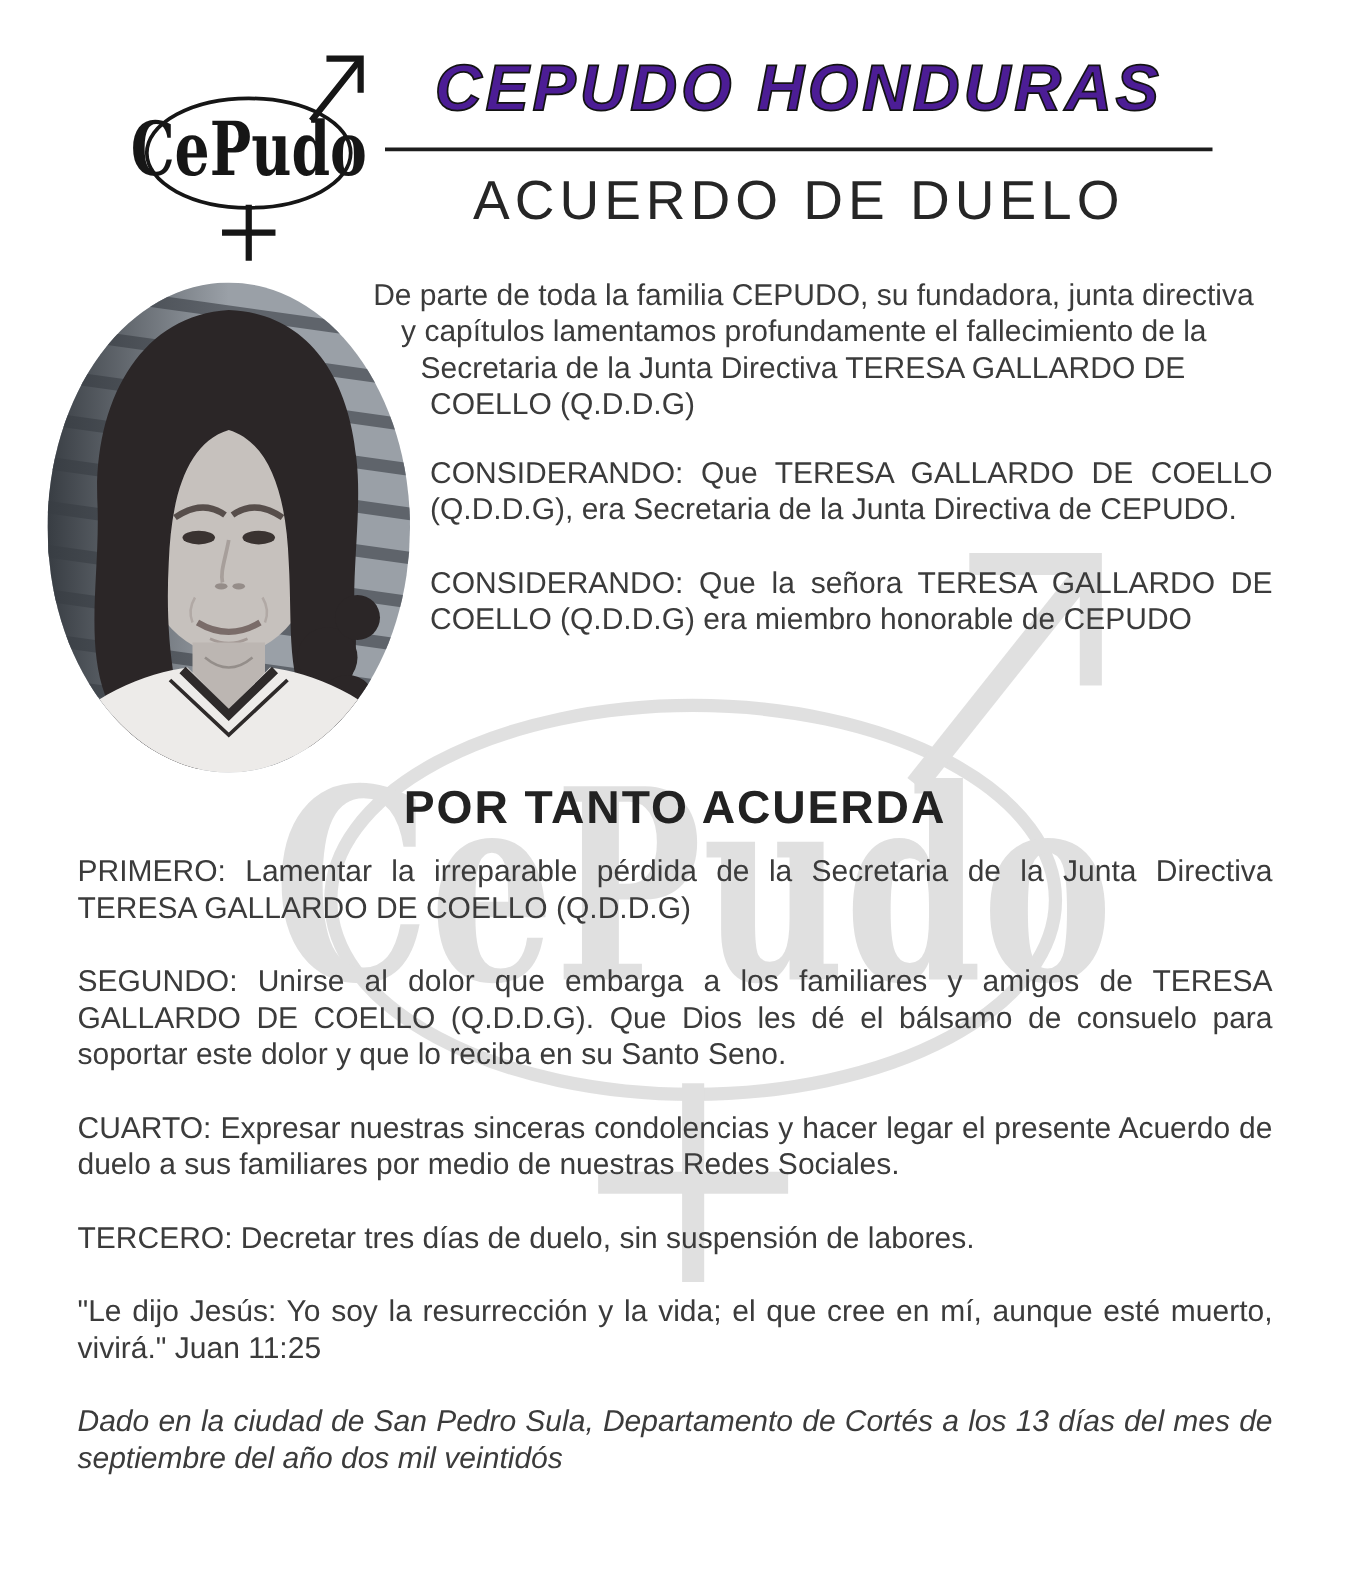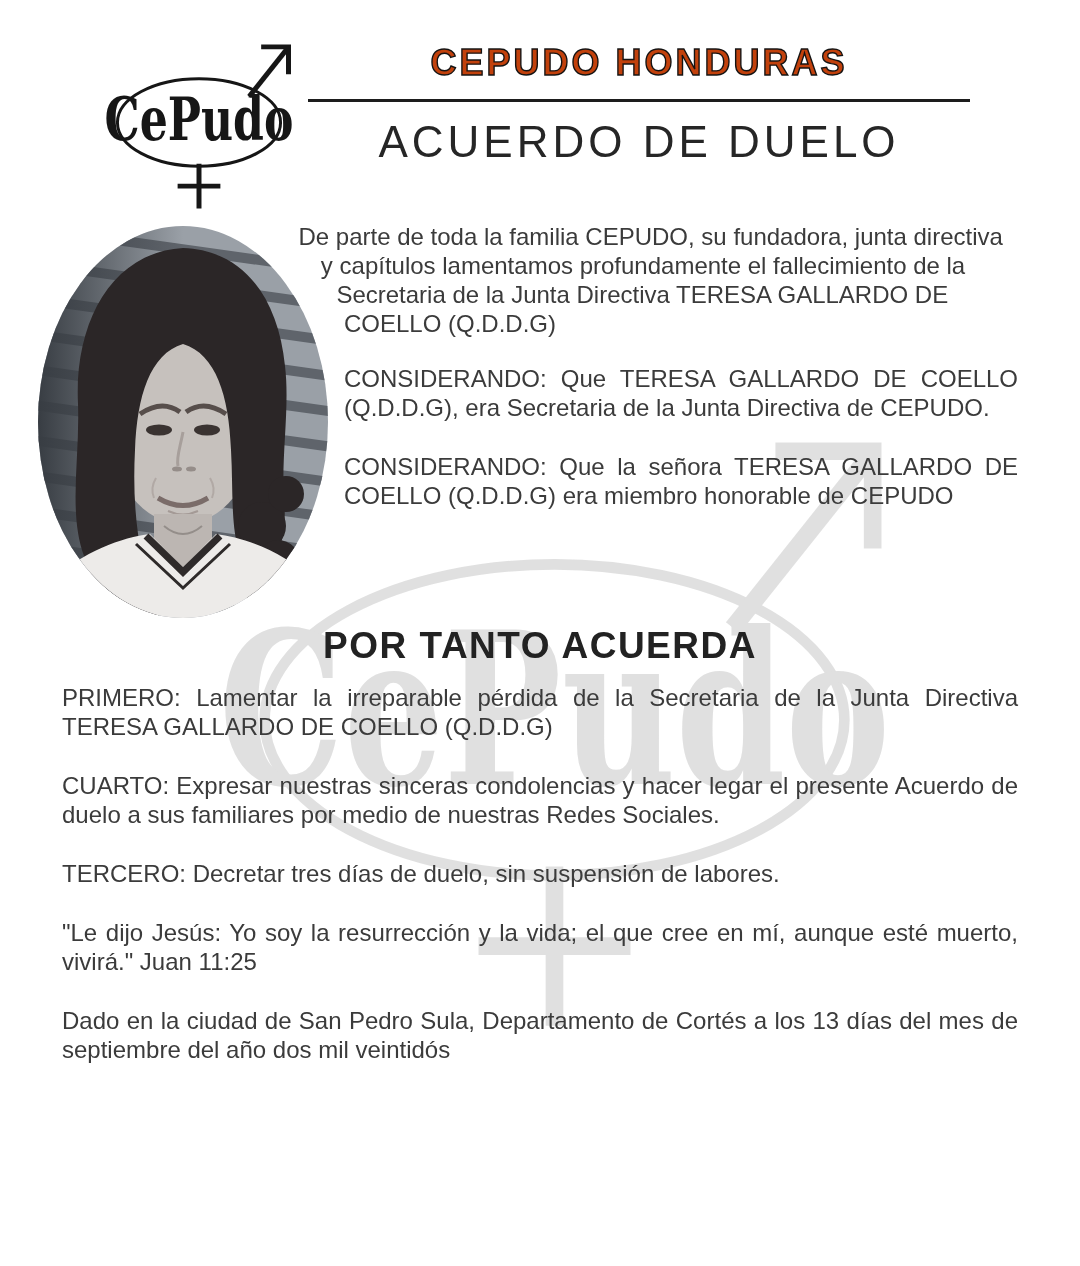--- a/index.html
+++ b/index.html
@@ -9,37 +9,37 @@
   
   .watermark{position:absolute;left:201px;top:377px;width:707px;height:654px;
              color:#c7c7c7;opacity:.55;z-index:0;pointer-events:none;}
   .watermark svg{width:100%;height:100%;display:block;}
 
   
   header{position:relative;z-index:2;height:212px;}
   .brand-logo{position:absolute;left:96px;top:26px;width:206px;height:184px;color:#161616;}
   .brand-logo svg{width:100%;height:100%;display:block;}
   .titles{position:absolute;left:308px;top:42px;width:662px;text-align:center;}
-  .doc-title{margin:0;font-size:36px;line-height:1.15;font-weight:bold;letter-spacing:3px;
-             color:#c2410c;-webkit-text-stroke:1.4px #131313;}
+  .doc-title{margin:0;font-size:52px;line-height:1.15;font-weight:bold;letter-spacing:3px;
+             color:#4c1d95;font-style:italic;-webkit-text-stroke:1.4px #131313;}
   .title-rule{height:3px;background:#1d1d1d;margin:16px 0 0 0;}
   .doc-subtitle{margin:14px 0 0 0;font-size:44px;line-height:1.2;font-weight:normal;
                 letter-spacing:4px;color:#262626;}
 
   
   main{position:relative;z-index:1;padding:10px 62px 0 62px;font-size:24px;line-height:29px;color:#3b3b3b;}
   .photo-wrap{float:left;width:290px;height:392px;margin:4px 16px 8px -24px;
               shape-outside:ellipse(50% 50% at 50% 50%);shape-margin:16px;}
   .photo-wrap svg{width:100%;height:100%;display:block;}
   main p{margin:0 0 30px 0;}
   p.intro{text-align:left;margin-bottom:26px;}
   p.just{text-align:justify;}
   .portanto{clear:both;text-align:center;margin:40px 0 16px 0;font-size:37px;line-height:1.1;
             font-weight:bold;letter-spacing:1.5px;color:#222;}
-  .closing-block p:last-child{margin-bottom:15px;}
+  .closing-block p:last-child{margin-bottom:15px;font-style:italic;}
 </style>
 </head>
 <body>
 
 <svg width="0" height="0" style="position:absolute" aria-hidden="true">
   <defs>
     <symbol id="cepudo-logo" viewBox="0 0 200 185">
       <ellipse cx="100" cy="97" rx="82" ry="44" fill="none" stroke="currentColor" stroke-width="3"></ellipse>
       <g stroke="currentColor" stroke-width="5" fill="none" stroke-linecap="square">
         <line x1="152" y1="69" x2="187" y2="25"></line>
@@ -140,20 +140,21 @@
     </div>
 
     <p class="intro">De parte de toda la familia CEPUDO, su fundadora, junta directiva y capítulos lamentamos profundamente el fallecimiento de la Secretaria de la Junta Directiva TERESA GALLARDO DE COELLO (Q.D.D.G)</p>
     <p class="just">CONSIDERANDO: Que TERESA GALLARDO DE COELLO (Q.D.D.G), era Secretaria de la Junta Directiva de CEPUDO.</p>
     <p class="just">CONSIDERANDO: Que la señora TERESA GALLARDO DE COELLO (Q.D.D.G) era miembro honorable de CEPUDO</p>
 
     <h3 class="portanto">POR TANTO ACUERDA</h3>
 
     <div class="closing-block">
       <p class="just">PRIMERO: Lamentar la irreparable pérdida de la Secretaria de la Junta Directiva TERESA GALLARDO DE COELLO (Q.D.D.G)</p>
+      <p class="just">SEGUNDO: Unirse al dolor que embarga a los familiares y amigos de TERESA GALLARDO DE COELLO (Q.D.D.G). Que Dios les dé el bálsamo de consuelo para soportar este dolor y que lo reciba en su Santo Seno.</p>
       <p class="just">CUARTO: Expresar nuestras sinceras condolencias y hacer legar el presente Acuerdo de duelo a sus familiares por medio de nuestras Redes Sociales.</p>
       <p class="just">TERCERO: Decretar tres días de duelo, sin suspensión de labores.</p>
       <p class="just">"Le dijo Jesús: Yo soy la resurrección y la vida; el que cree en mí, aunque esté muerto, vivirá." Juan 11:25</p>
       <p class="just">Dado en la ciudad de San Pedro Sula, Departamento de Cortés a los 13 días del mes de septiembre del año dos mil veintidós</p>
     </div>
 
   </main>
 </div>
 
 </body></html>

